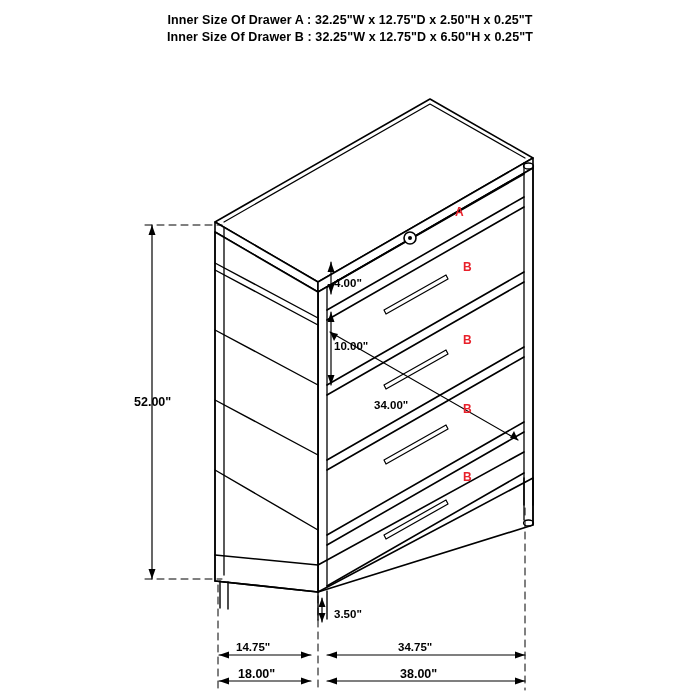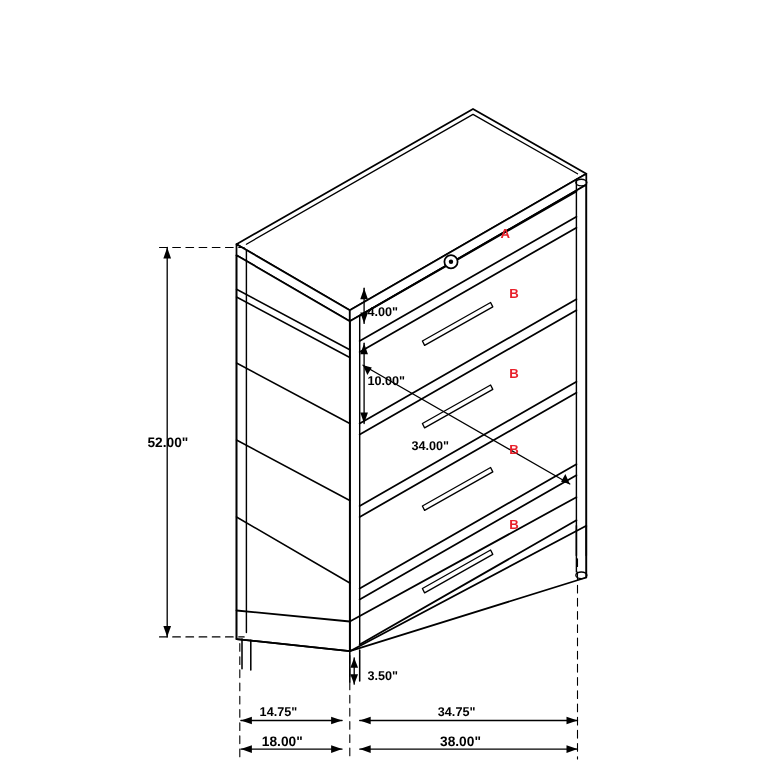--- a/index.html
+++ b/index.html
@@ -53,20 +53,24 @@
     font-size: 12px;
     font-weight: bold;
     fill: #e8202a;
   }
 </style>
 </head>
 <body>
 
 <div id="page">
 
+  <div class="header">
+    <div>Inner Size Of Drawer A : 32.25"W x 12.75"D x 2.50"H x 0.25"T</div>
+    <div>Inner Size Of Drawer B : 32.25"W x 12.75"D x 6.50"H x 0.25"T</div>
+  </div>
 
   <svg class="diagram" viewBox="0 0 700 700">
     <g fill="none" stroke="#000000" stroke-width="1.6" stroke-linejoin="round" stroke-linecap="round">
 
       <g>
         <polygon points="215,222 430,99 533,158 318,282" fill="#ffffff"></polygon>
         <polygon points="215,222 318,282 318,292 215,232" fill="#ffffff"></polygon>
         <polygon points="318,282 533,158 533,168 318,292" fill="#ffffff"></polygon>
       </g>
 

